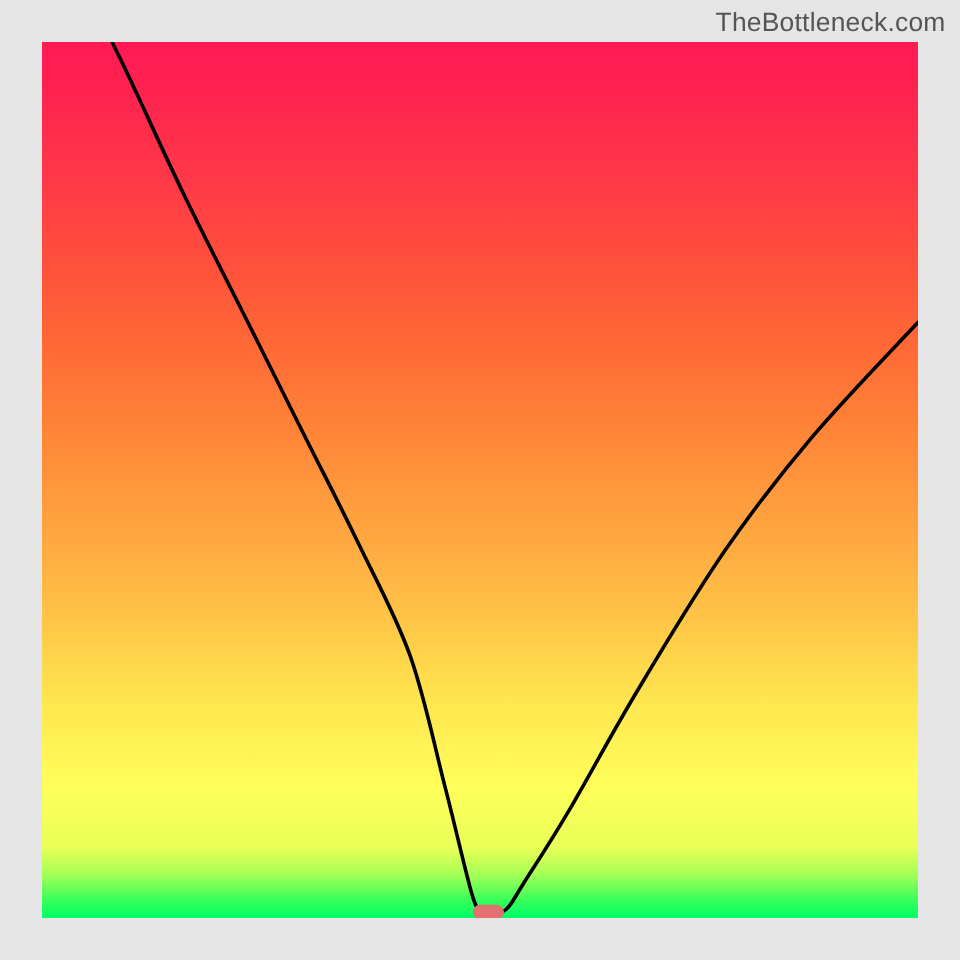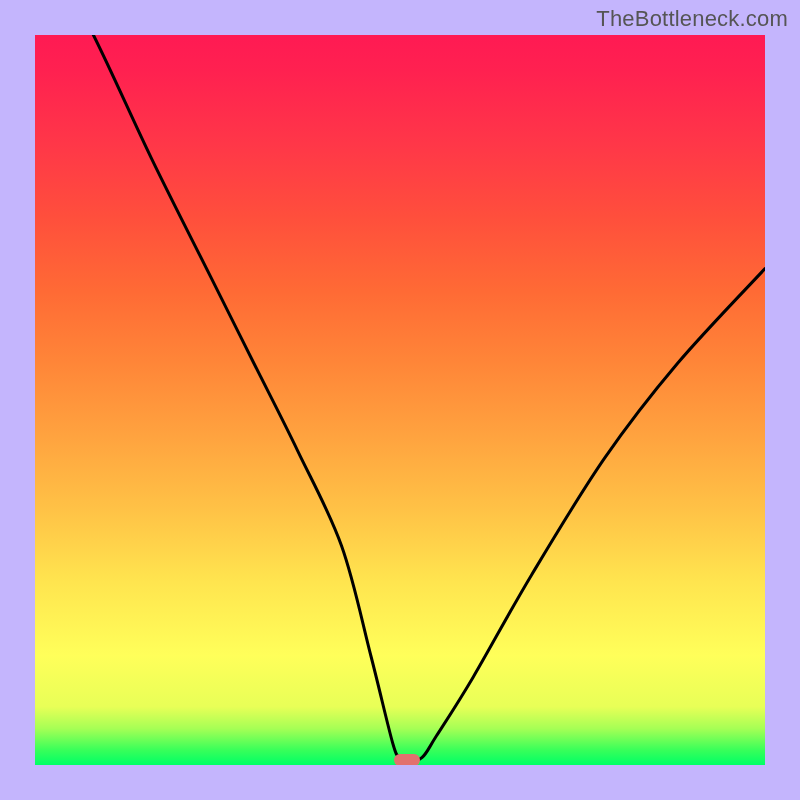--- a/index.html
+++ b/index.html
@@ -8,21 +8,21 @@
     width: 800px;
     height: 800px;
     background: #000;
     font-family: Arial, Helvetica, sans-serif;
     overflow: hidden;
   }
   .stage {
     position: relative;
     width: 800px;
     height: 800px;
-    background: #c4b5fd;
+    background: #e5e5e5;
   }
   
   .plot {
     position: absolute;
     left: 35px;
     top: 35px;
     width: 730px;
     height: 730px;
     overflow: hidden;
   }

